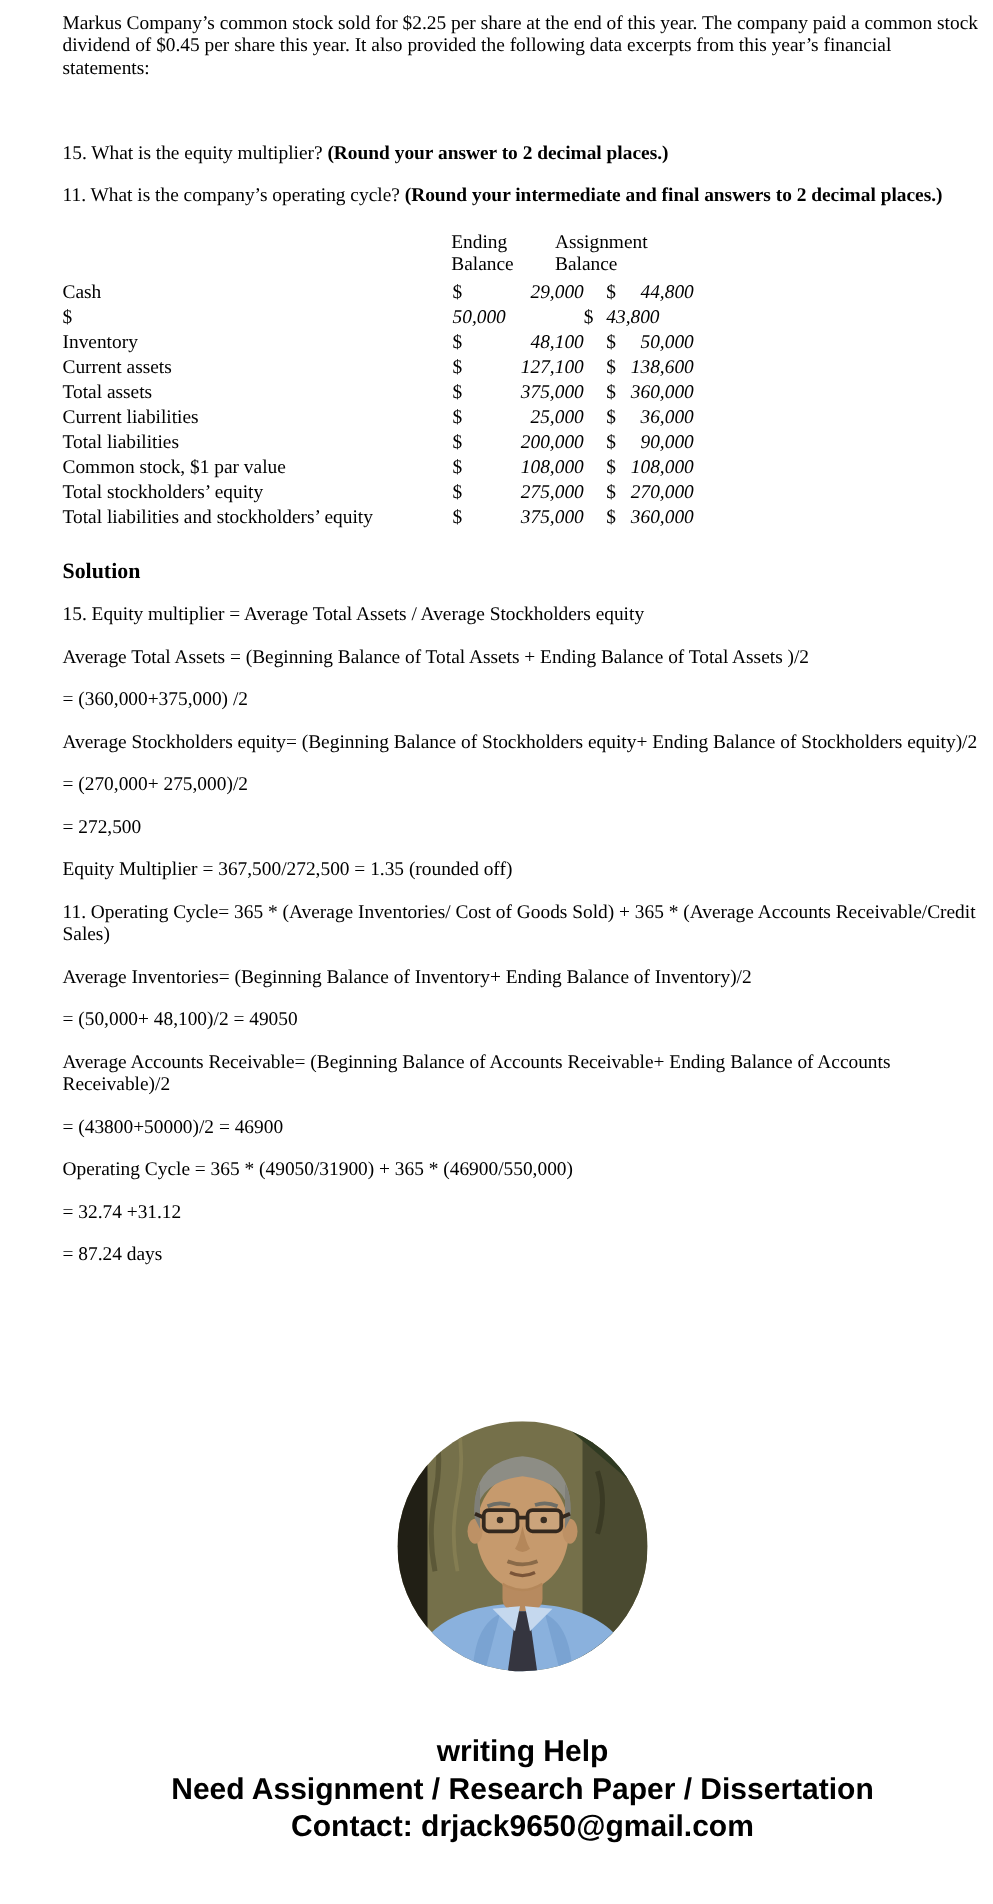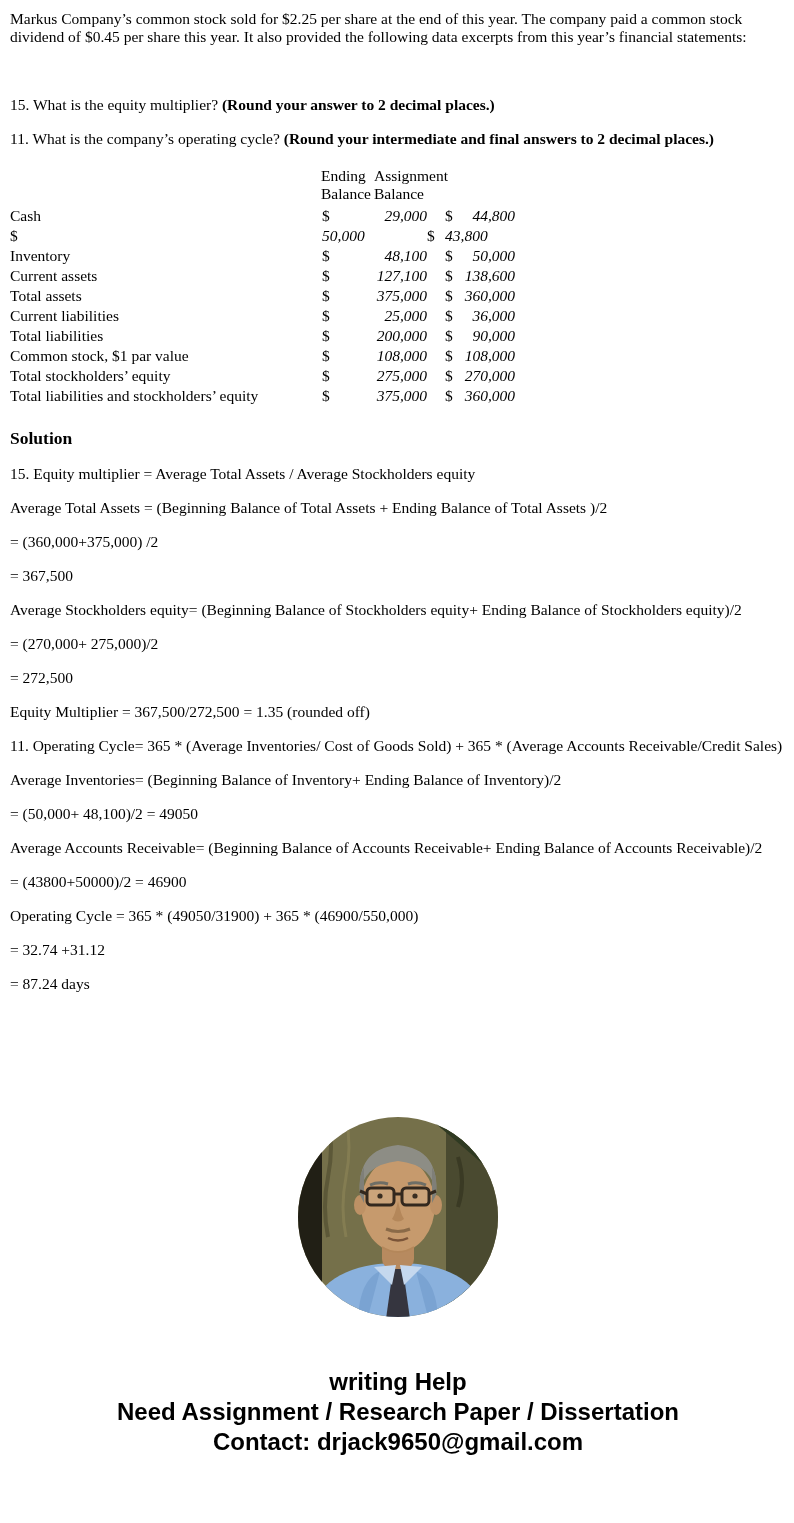--- a/index.html
+++ b/index.html
@@ -4,32 +4,32 @@
 <style>
   * { margin: 0; padding: 0; box-sizing: border-box; }
   html, body { background: #ffffff; }
   body {
     width: 794px; height: 1523px;
     color: #000000;
     font-family: "Liberation Serif", "DejaVu Serif", serif;
     font-size: 15.5px;
     overflow: hidden;
   }
-  .page { padding: 8px 8px 0 10px; }
+  .page { padding: 8px 8px 0 10px; margin-left: 40px; }
 
   .intro { line-height: 18px; max-width: 780px; margin-top: 2px; }
 
   .question { line-height: 18px; }
   .question.q15 { margin-top: 50px; }
   .question.q11 { margin-top: 16px; }
   .question b { font-weight: bold; }
 
   
   .tbl { margin-top: 19px; }
-  .tbl-head { display: flex; margin-left: 311px; line-height: 18px; }
+  .tbl-head { display: flex; margin-left: 311px; line-height: 18px; gap: 30px; }
   .th-ending { width: 53px; }
   .tbl-body { margin-top: 3px; }
   .tr {
     display: grid;
     grid-template-columns: 312px 20px 85px 18px 14px 56px;
     height: 20px;
     align-items: center;
   }
   .amt { text-align: right; font-style: italic; }
 
@@ -145,21 +145,20 @@
         <div class="amt">360,000</div>
       </div>
     </div>
   </div>
 
   <h3 class="solution-heading">Solution</h3>
 
   <p class="sol-p">15. Equity multiplier = Average Total Assets / Average Stockholders equity</p>
   <p class="sol-p">Average Total Assets = (Beginning Balance of Total Assets + Ending Balance of Total Assets )/2</p>
   <p class="sol-p">= (360,000+375,000) /2</p>
-  <p class="sol-p">= 367,500</p>
   <p class="sol-p">Average Stockholders equity= (Beginning Balance of Stockholders equity+ Ending Balance of Stockholders equity)/2</p>
   <p class="sol-p">= (270,000+ 275,000)/2</p>
   <p class="sol-p">= 272,500</p>
   <p class="sol-p">Equity Multiplier = 367,500/272,500 = 1.35 (rounded off)</p>
   <p class="sol-p">11. Operating Cycle= 365 * (Average Inventories/ Cost of Goods Sold) + 365 * (Average Accounts Receivable/Credit Sales)</p>
   <p class="sol-p">Average Inventories= (Beginning Balance of Inventory+ Ending Balance of Inventory)/2</p>
   <p class="sol-p">= (50,000+ 48,100)/2 = 49050</p>
   <p class="sol-p">Average Accounts Receivable= (Beginning Balance of Accounts Receivable+ Ending Balance of Accounts Receivable)/2</p>
   <p class="sol-p">= (43800+50000)/2 = 46900</p>
   <p class="sol-p">Operating Cycle = 365 * (49050/31900) + 365 * (46900/550,000)</p>

